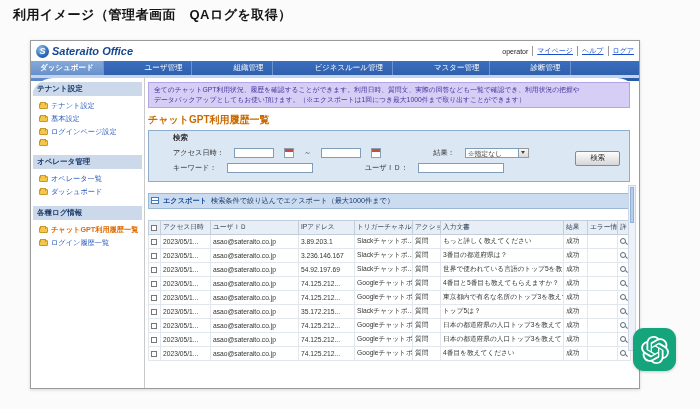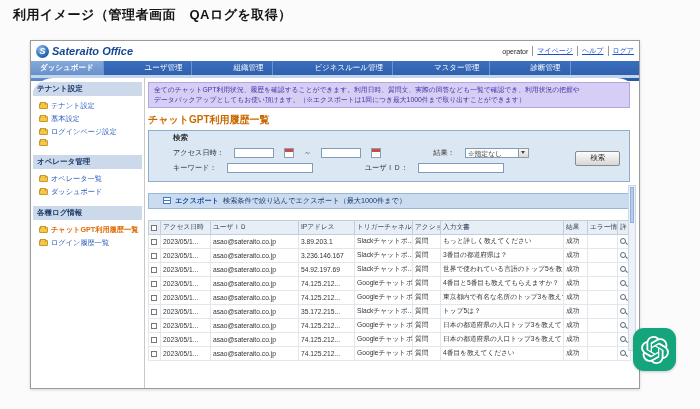--- a/index.html
+++ b/index.html
@@ -45,21 +45,21 @@
   .ti.date { width:40px; }
   .ti.keyword { width:86px; }
   .cal { width:10px; height:10px; border:1px solid #8aa0b8; background:linear-gradient(#cf4a3e 0 3px, #fff 3px); cursor:pointer; }
   .select { display:flex; height:10px; cursor:pointer; }
   .select-text { width:54px; background:#fff; border:1px solid #7f9db9; font-size:6.8px; padding:0 2px; line-height:9px; color:#333; }
   .select-arrow { width:10px; background:linear-gradient(#f7f7f7,#d9d9d9); border:1px solid #999; border-left:none; display:flex; align-items:center; justify-content:center; }
   .select-arrow::after { content:""; border-left:2.5px solid transparent; border-right:2.5px solid transparent; border-top:3px solid #444; }
   .lbl2 { margin-left:42px; }
   .search-btn { position:absolute; right:9px; top:20px; font-size:7.3px; padding:1.5px 14px; background:linear-gradient(#fdfdfd,#d6d6d6); border:1px solid #8a8a8a; border-radius:2px; color:#222; cursor:pointer; }
 
-  .export-bar { margin:11px 0 11px 3px; width:482px; background:#cbdcf0; border:1px solid #9ab7d6; display:flex; align-items:center; gap:4px; padding:2px 14px; font-size:7.2px; color:#1a3a6b; }
+  .export-bar { margin:11px 0 11px 3px; width:482px; background:#cbdcf0; border:1px solid #9ab7d6; display:flex; align-items:center; gap:4px; padding:2px 2px; font-size:7.2px; color:#1a3a6b; }
   .export-icon { width:8px; height:7px; background:#fff; border:1px solid #3f7dbf; position:relative; }
   .export-icon::after { content:""; position:absolute; left:0; right:0; top:2px; height:1px; background:#3f7dbf; }
   .export-label { color:#14499b; font-weight:bold; }
 
   table.log { margin:3px 0 0 3px; width:482px; border-collapse:collapse; table-layout:fixed; background:#fff; }
   table.log th { background:#e8eef6; border:1px solid #c3cedb; font-size:6.7px; color:#33425a; font-weight:normal; padding:2px 2px; text-align:left; white-space:nowrap; overflow:hidden; }
   table.log td { border:1px solid #e2e7ee; font-size:6.7px; color:#333; padding:2px 2px; white-space:nowrap; overflow:hidden; height:13px; }
   .cb { display:inline-block; width:6px; height:6px; background:#fff; border:1px solid #767676; vertical-align:middle; cursor:pointer; }
   .mag { display:inline-block; width:6px; height:6px; border:1px solid #5a6a7a; border-radius:50%; position:relative; cursor:pointer; }
   .mag::after { content:""; position:absolute; width:3px; height:1px; background:#5a6a7a; transform:rotate(45deg); right:-2.5px; bottom:-1px; }

